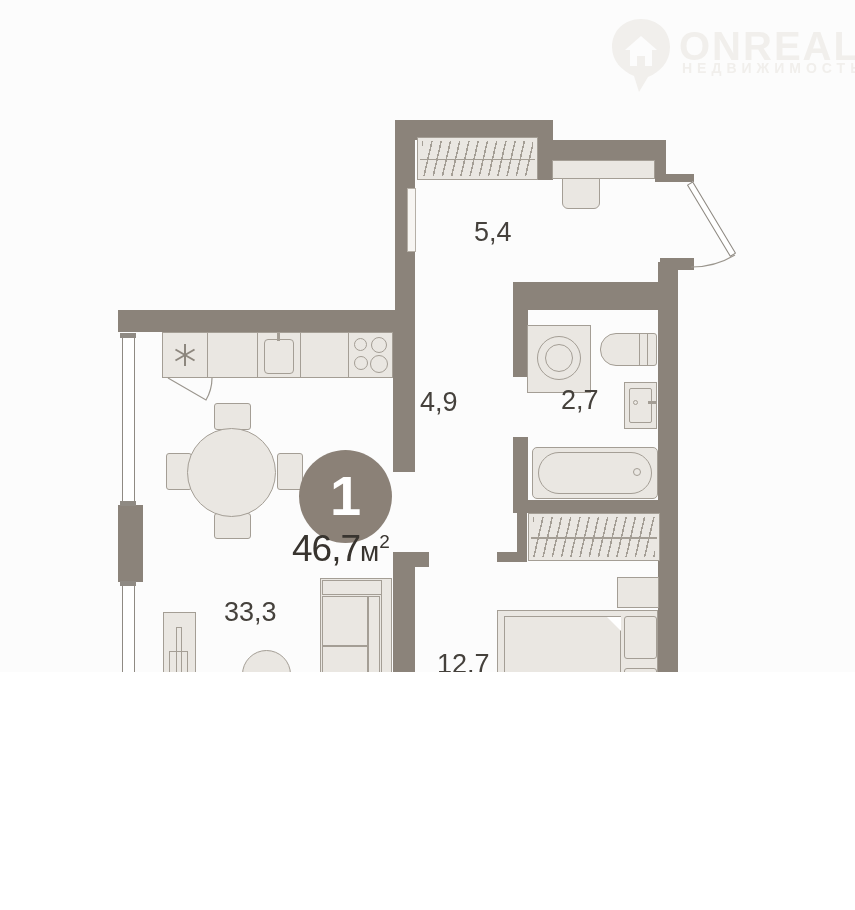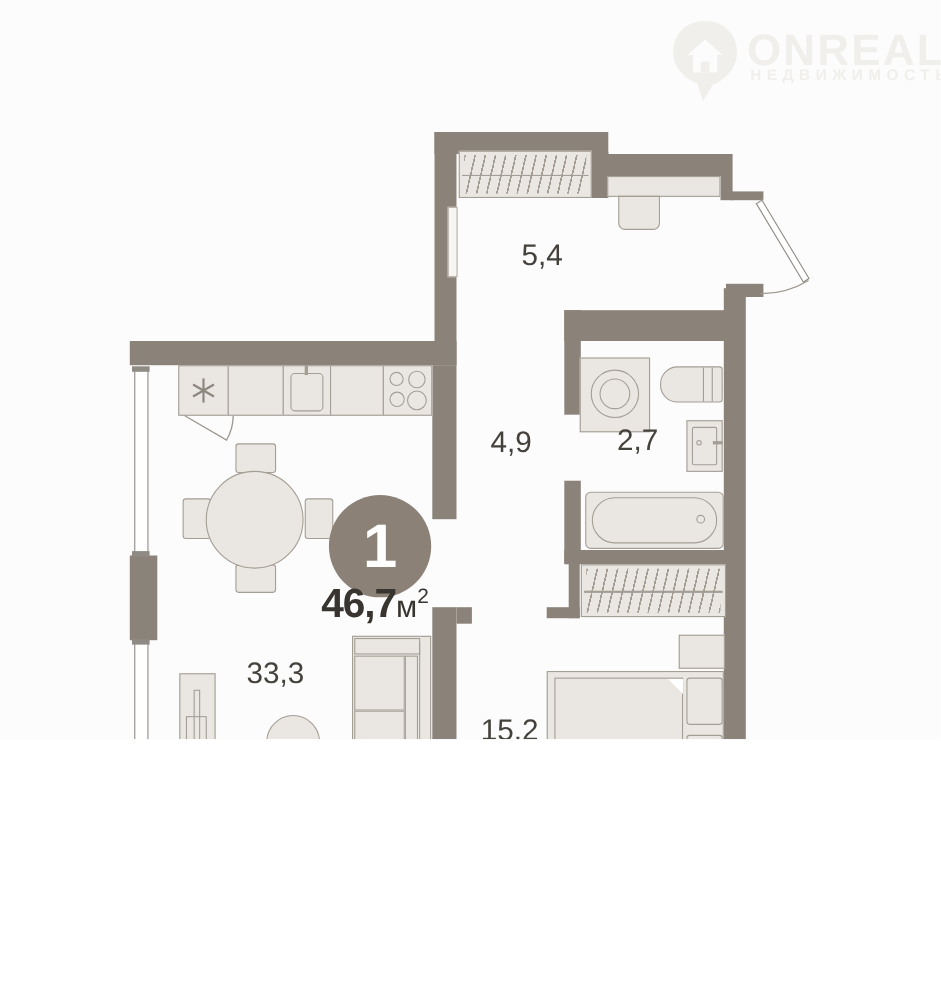--- a/index.html
+++ b/index.html
@@ -43,21 +43,21 @@
   .win-v::before,.win-v::after{content:"";position:absolute;left:-3px;width:16px;height:5px;background:var(--winline);}
   .win-v::before{top:-2px;} .win-v::after{bottom:-2px;}
   .win-h::before,.win-h::after{content:"";position:absolute;top:-3px;width:5px;height:16px;background:var(--winline);}
   .win-h::before{left:-2px;} .win-h::after{right:-2px;}
 
   
   .lab{position:absolute;font-size:27px;color:var(--label);letter-spacing:0;}
   .badge{position:absolute;left:299px;top:450px;width:93px;height:93px;border-radius:50%;
     background:var(--badge);color:#ffffff;font-size:56px;font-weight:bold;text-align:center;line-height:92px;}
   .total{position:absolute;left:292px;top:528px;color:#38342f;white-space:nowrap;}
-  .total .val{font-size:37px;font-weight:700;letter-spacing:-1px;}
+  .total .val{font-size:37px;font-weight:400;letter-spacing:-1px;}
   .total .unit{font-size:28px;}
   .total .sup{font-size:19px;vertical-align:13px;}
 
   
   .door-leaf{position:absolute;left:688px;top:183px;width:7px;height:84px;background:#ffffff;
     border:1px solid #8f8a83;box-sizing:border-box;transform-origin:3px 3px;transform:rotate(-31deg);}
   svg.overlay{position:absolute;pointer-events:none;}
 
   
   .snow{position:absolute;left:174px;top:344px;width:22px;height:22px;}
@@ -196,24 +196,24 @@
   <div class="f" style="left:617px;top:577px;width:42px;height:31px"></div>
   <div class="f" style="left:617px;top:717px;width:42px;height:31px"></div>
   <div class="f" style="left:497px;top:610px;width:161px;height:108px"></div>
   <div class="f" style="left:504px;top:616px;width:117px;height:95px"></div>
   <div style="position:absolute;left:607px;top:617px;width:14px;height:14px;background:#ffffff;clip-path:polygon(0 0,100% 0,100% 100%)"></div>
   <div style="position:absolute;left:607px;top:696px;width:14px;height:14px;background:#ffffff;clip-path:polygon(100% 0,100% 100%,0 100%)"></div>
   <div class="f" style="left:624px;top:616px;width:33px;height:43px;border-radius:3px"></div>
   <div class="f" style="left:624px;top:668px;width:33px;height:43px;border-radius:3px"></div>
 
   <div class="lab" style="left:474px;top:217px">5,4</div>
-  <div class="lab" style="left:446px;top:387px">4,9</div>
+  <div class="lab" style="left:420px;top:387px">4,9</div>
   <div class="lab" style="left:561px;top:385px">2,7</div>
   <div class="lab" style="left:224px;top:597px">33,3</div>
-  <div class="lab" style="left:437px;top:649px">15,2</div>
+  <div class="lab" style="left:437px;top:649px">12,7</div>
 
   <div class="badge">1</div>
 
   <div class="total">
     <span class="val">46,7</span><span class="unit">м</span><span class="sup">2</span>
   </div>
 
 </div>
 
 </body></html>

